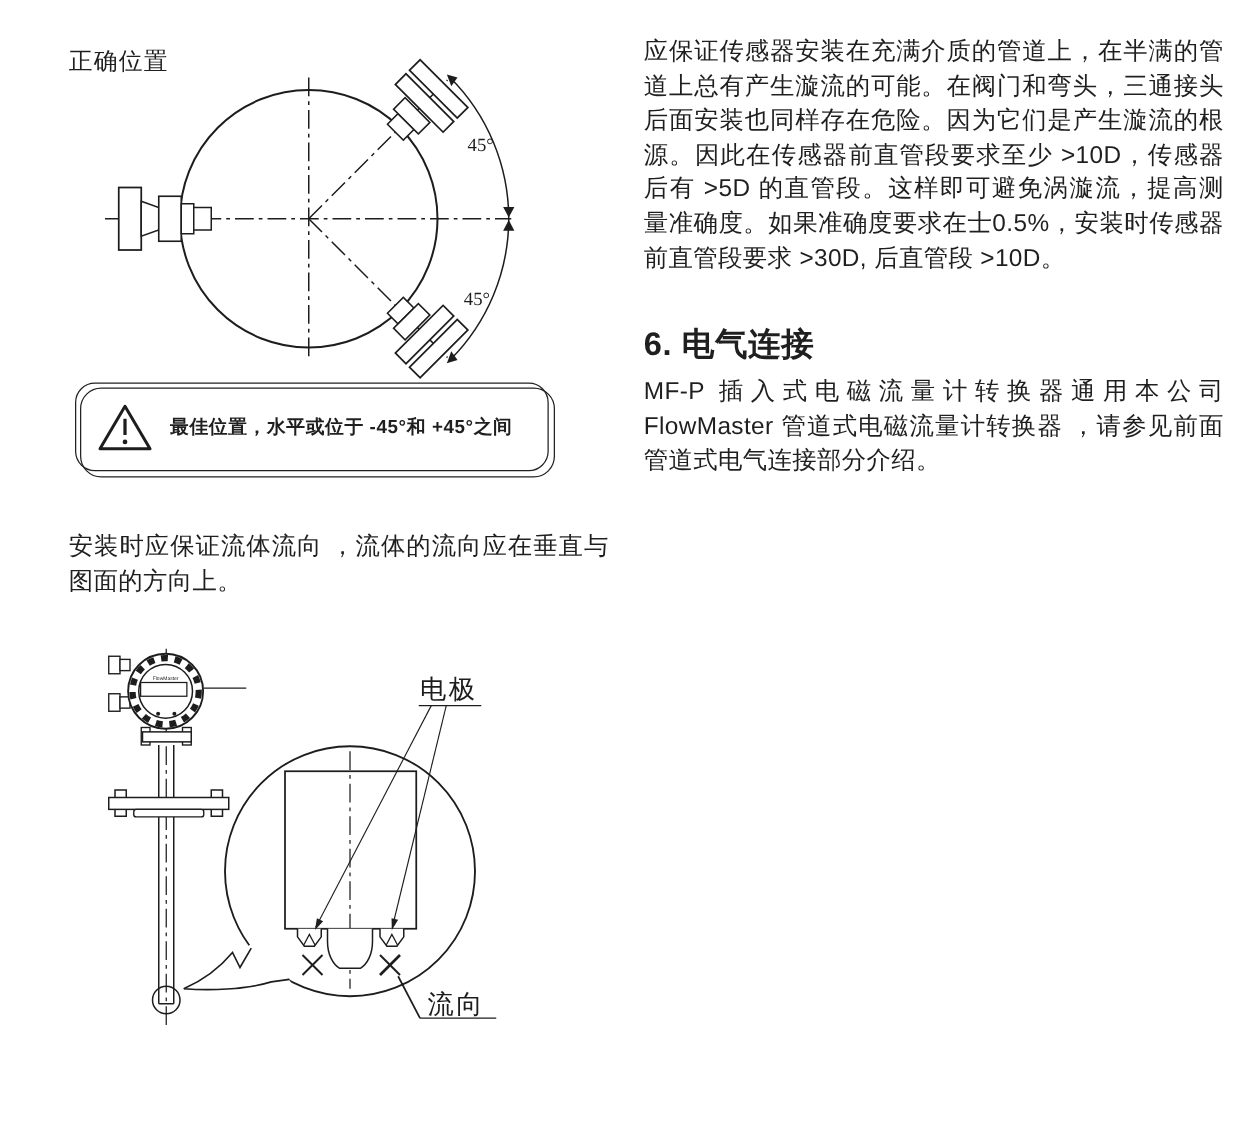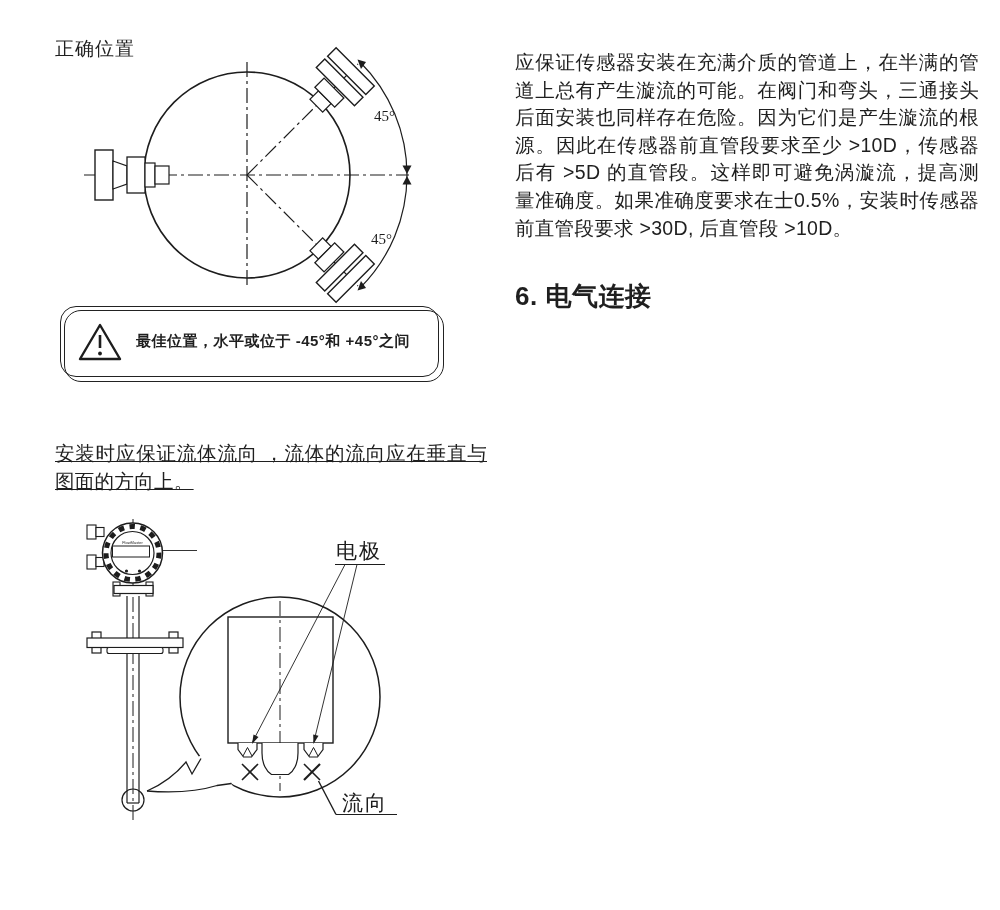--- a/index.html
+++ b/index.html
@@ -4,21 +4,21 @@
 <style>
   html,body{margin:0;padding:0;background:#ffffff;}
   #page{
     position:relative;width:1000px;height:910px;background:#ffffff;overflow:hidden;
     font-family:"Liberation Sans","DejaVu Sans",sans-serif;color:#1f1f1f;
   }
   .abs{position:absolute;}
   .heading-sm{font-size:19px;font-weight:500;letter-spacing:1px;}
   .body-text{font-size:19.5px;line-height:28px;text-align:justify;letter-spacing:0.3px;}
   .right-col{left:515px;top:28px;width:464px;}
-  .right-col .body-text{line-height:27.6px;margin-top:21px;}
+  .right-col .body-text{line-height:27.6px;}
   .sec-heading{font-size:26px;font-weight:700;margin-top:37px;letter-spacing:0.5px;}
   .sec-para{margin-top:7px;}
   
   .warn{
     left:60px;top:306px;width:377px;height:69px;border:1.6px solid #222;border-radius:16px;
     background:#fff;display:flex;align-items:center;z-index:2;
   }
   .warn::after{
     content:"";position:absolute;left:3px;top:3px;right:-6px;bottom:-6px;
     border:1.4px solid #222;border-radius:17px;z-index:-1;
@@ -84,21 +84,21 @@
 
   <div class="abs warn">
     <svg class="warn-icon" style="position:static;" width="44" height="40" viewBox="0 0 44 40">
       <polygon points="22,3 2,37 42,37" fill="none" stroke="#1d1d1d" stroke-width="2.4" stroke-linejoin="round"></polygon>
       <line x1="22" y1="13" x2="22" y2="26" stroke="#1d1d1d" stroke-width="2.6"></line>
       <circle cx="22" cy="31.5" r="1.9" fill="#1d1d1d"></circle>
     </svg>
     <div class="warn-text">最佳位置，水平或位于 -45°和 +45°之间</div>
   </div>
 
-  <div class="abs body-text" style="left:55px;top:439px;width:432px;text-decoration:underline;">安装时应保证流体流向 ，流体的流向应在垂直与图面的方向上。</div>
+  <div class="abs body-text" style="left:55px;top:423px;width:432px;">安装时应保证流体流向 ，流体的流向应在垂直与图面的方向上。</div>
 
   <svg style="left:80px;top:510px;" width="420" height="360" viewBox="80 510 420 360">
 
     <line class="dashdot" stroke-width="1" x1="133" y1="519" x2="133" y2="822"></line>
 
     <g>
       <rect class="part" stroke-width="1.1" x="87" y="525" width="9" height="14"></rect>
       <rect class="part" stroke-width="1.1" x="96" y="527.5" width="8" height="9"></rect>
       <rect class="part" stroke-width="1.1" x="87" y="555" width="9" height="14"></rect>
       <rect class="part" stroke-width="1.1" x="96" y="557.5" width="8" height="9"></rect>
@@ -173,15 +173,16 @@
     <g>
       <line class="ln" stroke-width="1.4" x1="336" y1="814.5" x2="318.5" y2="781"></line>
       <text class="cjk-label" x="342" y="810">流向</text>
       <line class="ln" stroke-width="1.1" x1="336" y1="814.5" x2="397" y2="814.5"></line>
     </g>
   </svg>
 
   <div class="abs right-col">
     <div class="body-text">应保证传感器安装在充满介质的管道上，在半满的管道上总有产生漩流的可能。在阀门和弯头，三通接头后面安装也同样存在危险。因为它们是产生漩流的根源。因此在传感器前直管段要求至少 &gt;10D，传感器后有 &gt;5D 的直管段。这样即可避免涡漩流，提高测量准确度。如果准确度要求在士0.5%，安装时传感器前直管段要求 &gt;30D, 后直管段 &gt;10D。</div>
     <div class="sec-heading">6. 电气连接</div>
+    <div class="body-text sec-para">MF-P 插入式电磁流量计转换器通用本公司 FlowMaster 管道式电磁流量计转换器 ，请参见前面管道式电气连接部分介绍。</div>
   </div>
 
 </div>
 
 </body></html>

